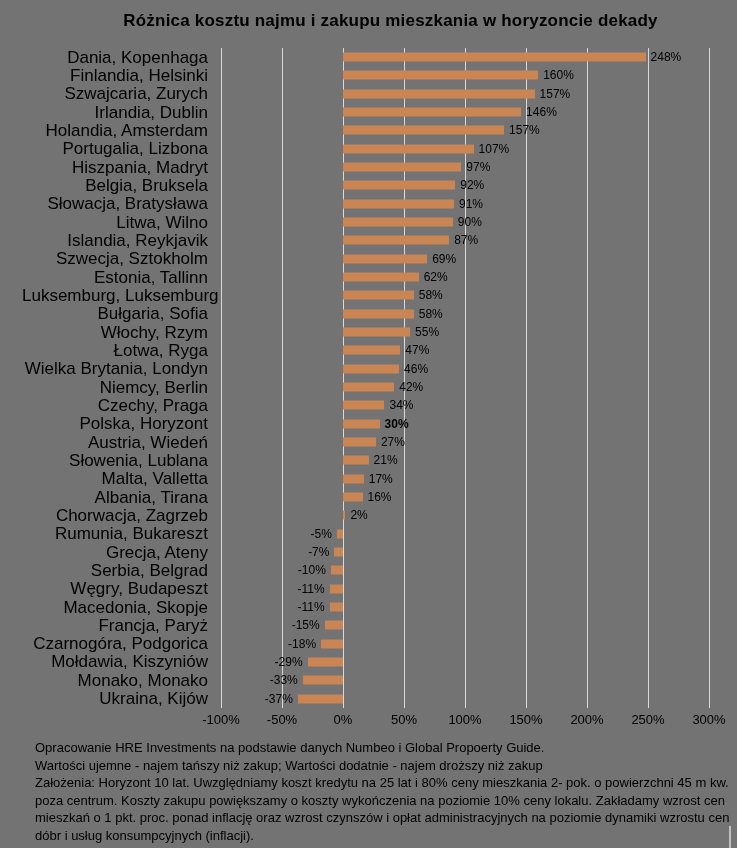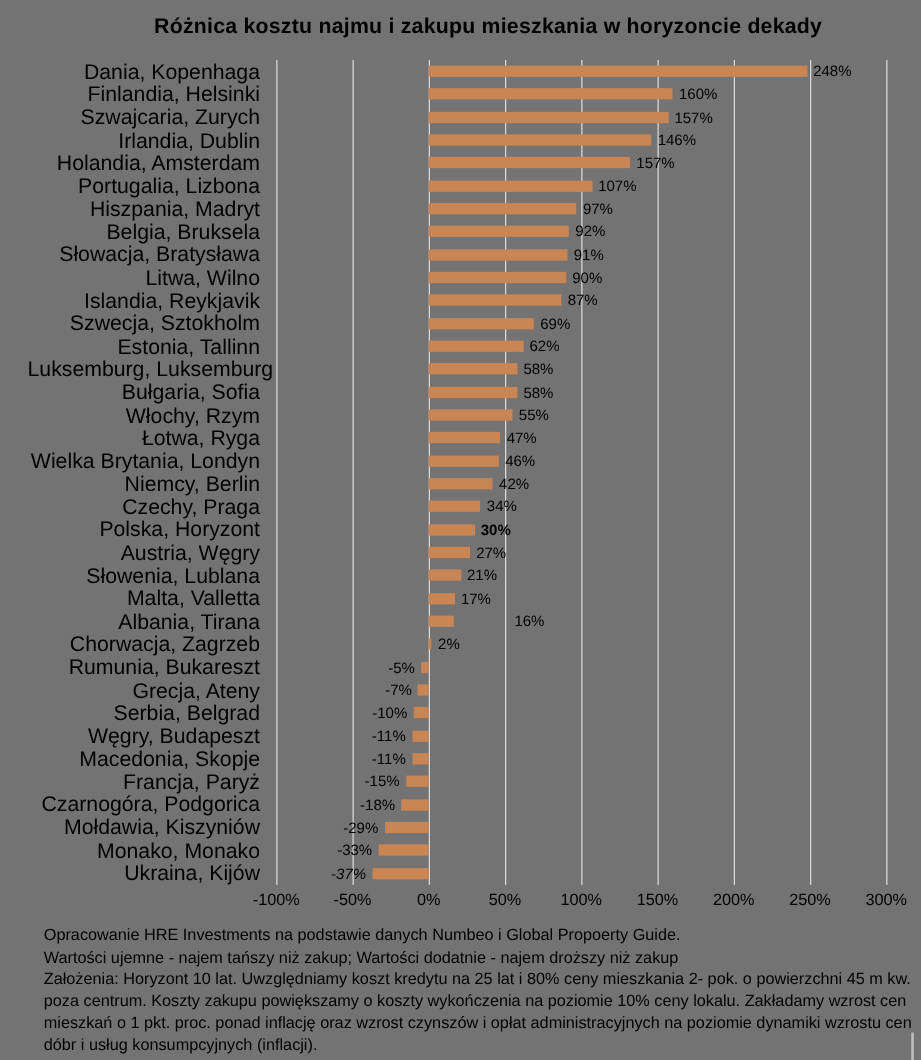--- a/index.html
+++ b/index.html
@@ -273,21 +273,21 @@
           </div>
         </div>
         <div class="row">
           <div class="cat">Polska, Horyzont</div>
           <div class="rowplot">
             <div class="bar" style="width: 36.6px; background: rgb(201, 134, 84); left: 122px;"></div>
             <span class="val" style="font-weight: 700; left: 163.6px;">30%</span>
           </div>
         </div>
         <div class="row">
-          <div class="cat">Austria, Węgry</div>
+          <div class="cat">Austria, Wiedeń</div>
           <div class="rowplot">
             <div class="bar" style="width: 32.94px; background: rgb(201, 134, 84); left: 122px;"></div>
             <span class="val" style="left: 159.94px;">27%</span>
           </div>
         </div>
         <div class="row">
           <div class="cat">Słowenia, Lublana</div>
           <div class="rowplot">
             <div class="bar" style="width: 25.62px; background: rgb(201, 134, 84); left: 122px;"></div>
             <span class="val" style="left: 152.62px;">21%</span>
@@ -297,21 +297,21 @@
           <div class="cat">Malta, Valletta</div>
           <div class="rowplot">
             <div class="bar" style="width: 20.74px; background: rgb(201, 134, 84); left: 122px;"></div>
             <span class="val" style="left: 147.74px;">17%</span>
           </div>
         </div>
         <div class="row">
           <div class="cat">Albania, Tirana</div>
           <div class="rowplot">
             <div class="bar" style="width: 19.52px; background: rgb(201, 134, 84); left: 122px;"></div>
-            <span class="val" style="left: 146.52px; margin-left: 44px;">16%</span>
+            <span class="val" style="left: 146.52px;">16%</span>
           </div>
         </div>
         <div class="row">
           <div class="cat">Chorwacja, Zagrzeb</div>
           <div class="rowplot">
             <div class="bar" style="width: 2.44px; background: rgb(201, 134, 84); left: 122px;"></div>
             <span class="val" style="left: 129.44px;">2%</span>
           </div>
         </div>
         <div class="row">
@@ -374,21 +374,21 @@
           <div class="cat">Monako, Monako</div>
           <div class="rowplot">
             <div class="bar" style="width: 40.26px; background: rgb(201, 134, 84); left: 81.74px;"></div>
             <span class="val" style="right: 411.26px;">-33%</span>
           </div>
         </div>
         <div class="row">
           <div class="cat">Ukraina, Kijów</div>
           <div class="rowplot">
             <div class="bar" style="width: 45.14px; background: rgb(201, 134, 84); left: 76.86px;"></div>
-            <span class="val" style="right: 416.14px; font-style: italic;">-37%</span>
+            <span class="val" style="right: 416.14px;">-37%</span>
           </div>
         </div>
       </div>
   </div>
 
   <div class="axis" id="axis">
       <span class="tick" style="left: 199px;">-100%</span>
       <span class="tick" style="left: 260px;">-50%</span>
       <span class="tick" style="left: 321px;">0%</span>
       <span class="tick" style="left: 382px;">50%</span>

